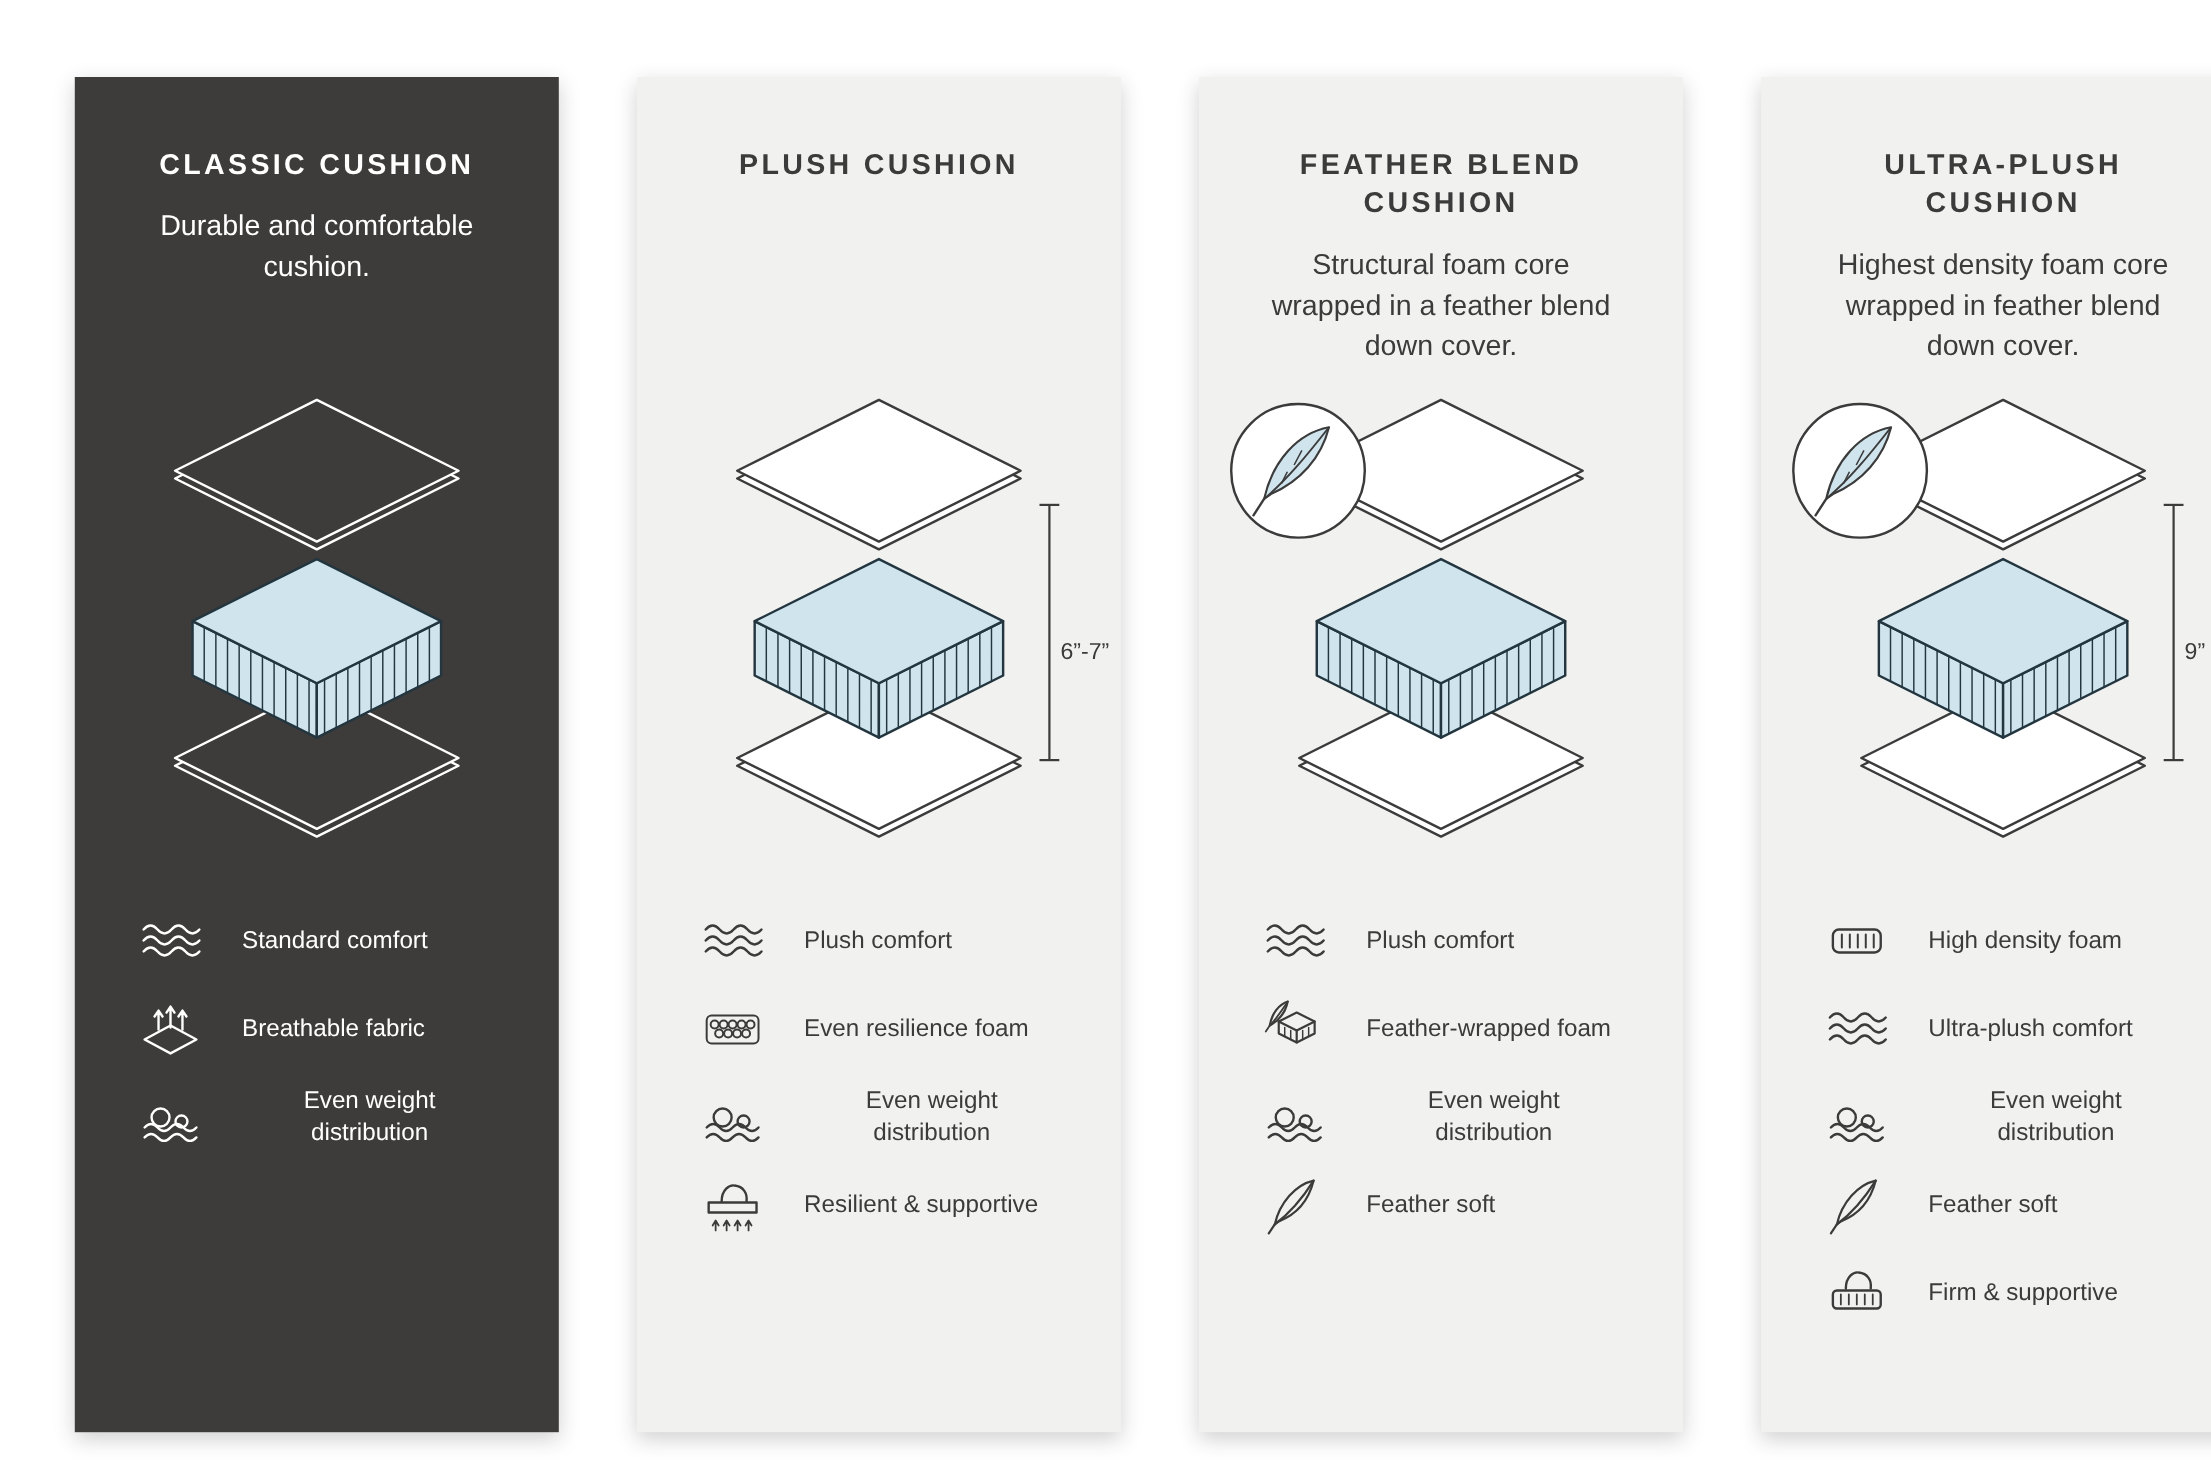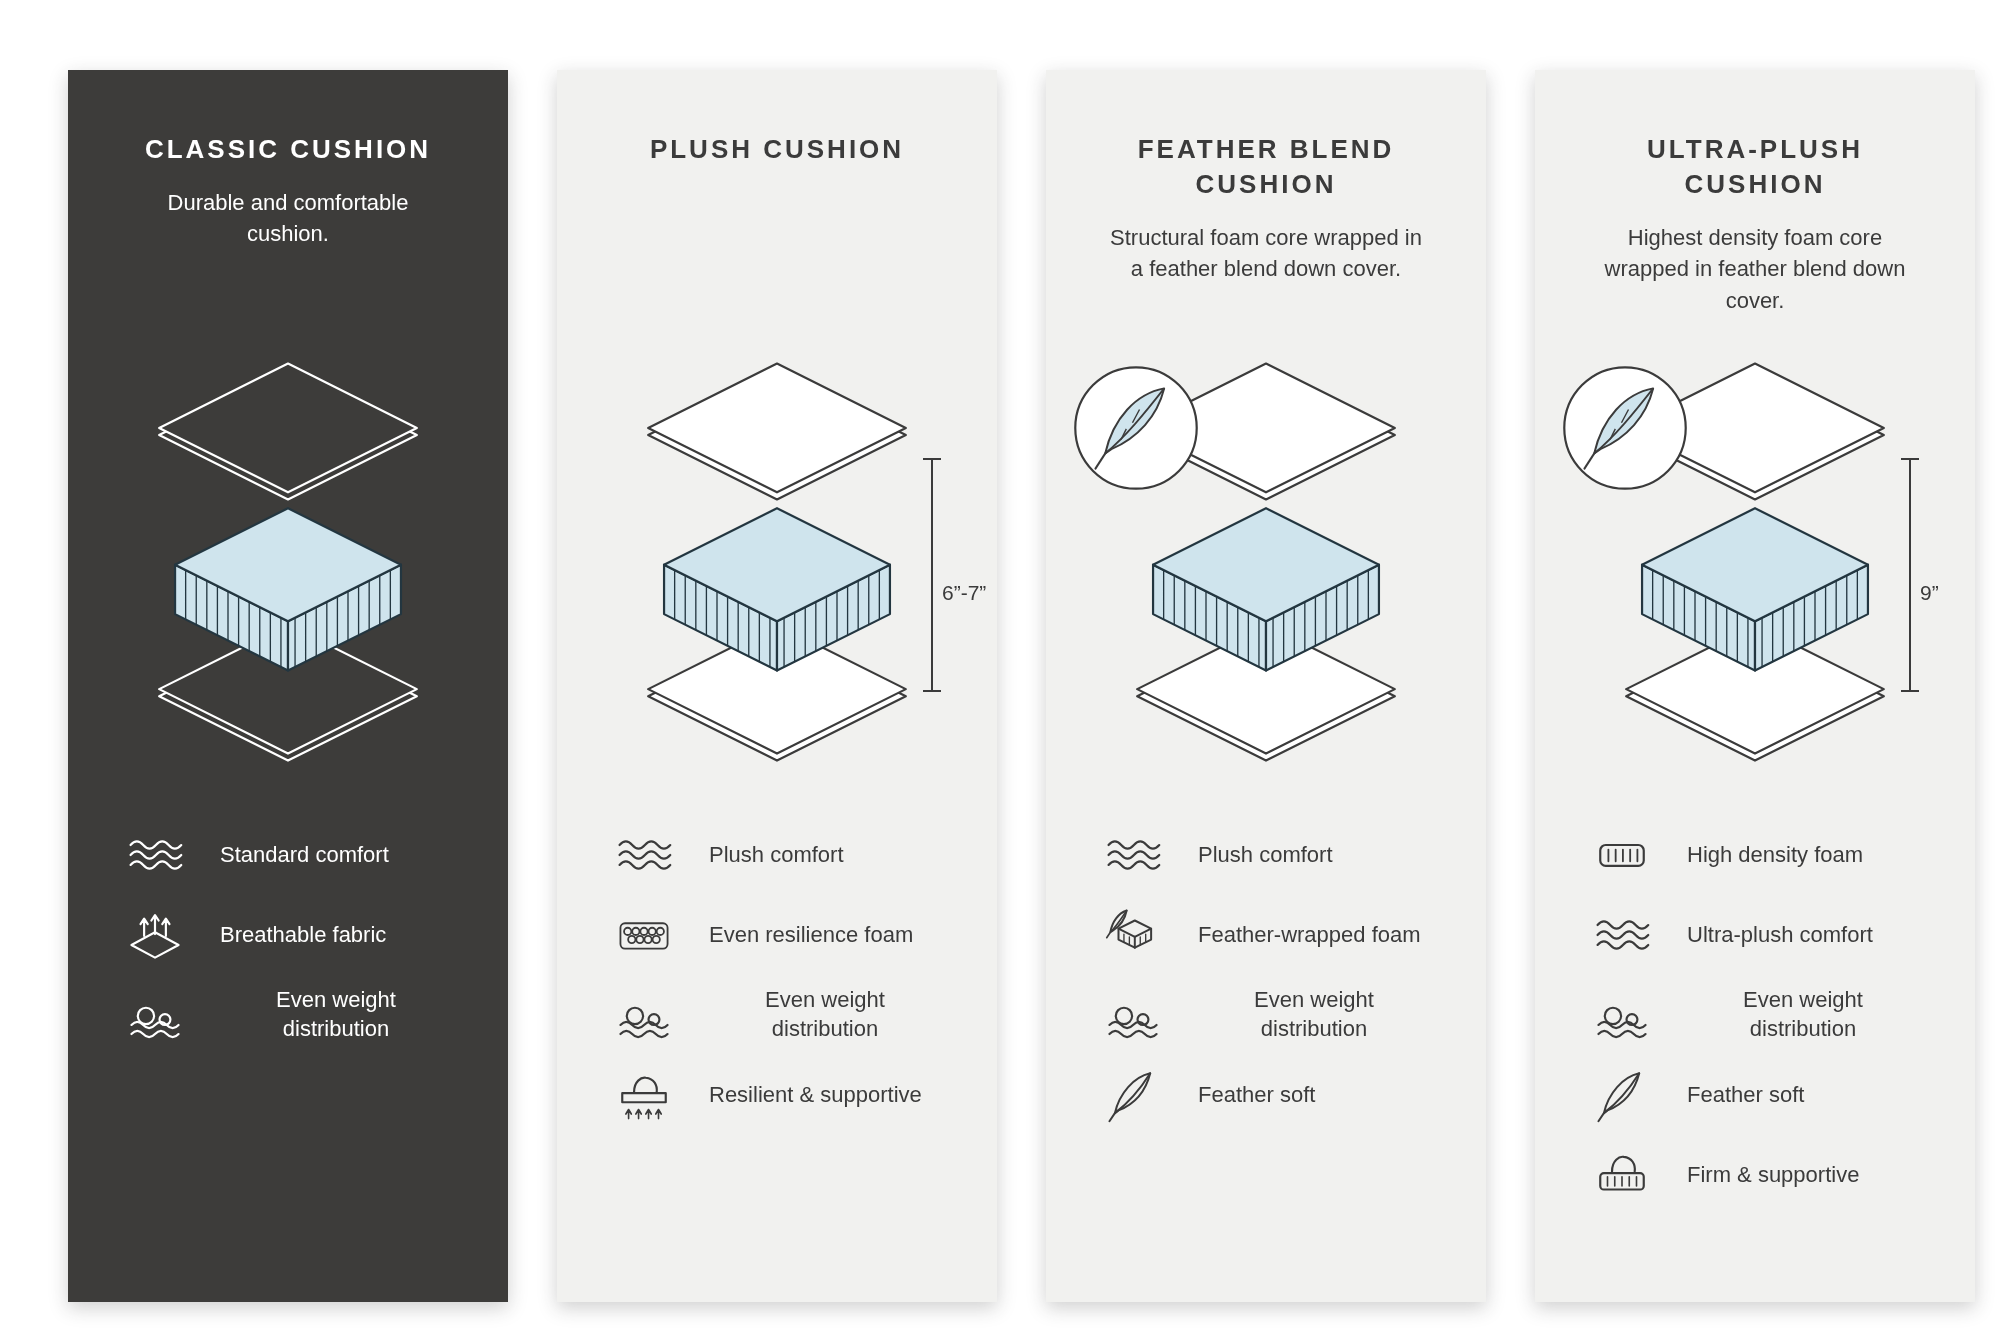--- a/index.html
+++ b/index.html
@@ -1,33 +1,33 @@
 <!DOCTYPE html>
 <html><head>
 <meta charset="utf-8">
 <style>
   html,body{margin:0;padding:0;}
   body{
     width:2010px;height:1341px;background:#ffffff;
     font-family:"Liberation Sans",sans-serif;color:#3b3b3b;
     overflow:hidden;
   }
-  .wrap{display:flex;gap:49px;padding:70px 0 0 68px;}
+  .wrap{display:flex;gap:71px;padding:70px 0 0 68px;}
   .card{
     width:440px;height:1232px;flex:none;background:var(--panel-bg);
     box-shadow:0 6px 18px rgba(40,40,40,0.22);
   }
   .theme-dark{--panel-bg:#3d3c3a;--ink:#ffffff;--sheet-fill:#3d3c3a;color:#ffffff;}
   .theme-light{--panel-bg:#f1f1ef;--ink:#3b3b3b;--sheet-fill:#ffffff;color:#3b3b3b;}
   .card-header{height:280px;box-sizing:border-box;padding:62px 24px 0;text-align:center;}
   .title{
     margin:0 auto;max-width:320px;font-size:26px;font-weight:bold;
     letter-spacing:3px;line-height:1.35;
   }
-  .desc{margin:20px auto 0;font-size:22px;line-height:1.42;max-width:312px;}
+  .desc{margin:20px auto 0;font-size:26px;line-height:1.42;max-width:312px;}
   .diagram{position:relative;height:440px;}
   .cushion{display:block;width:300px;margin:10px auto 0;color:var(--ink);}
   .badge{position:absolute;left:24px;top:2px;width:132px;height:132px;color:var(--ink);}
   .measure{position:absolute;left:374px;top:100px;height:230px;width:2px;background:#3b3b3b;}
   .measure::before,.measure::after{content:"";position:absolute;left:-8px;width:18px;height:2px;background:#3b3b3b;}
   .measure::before{top:-2px;}
   .measure::after{bottom:-2px;}
   .measure-label{
     position:absolute;left:11px;top:50%;transform:translateY(-50%);
     font-size:21px;white-space:nowrap;color:#3b3b3b;margin-top:18px;

